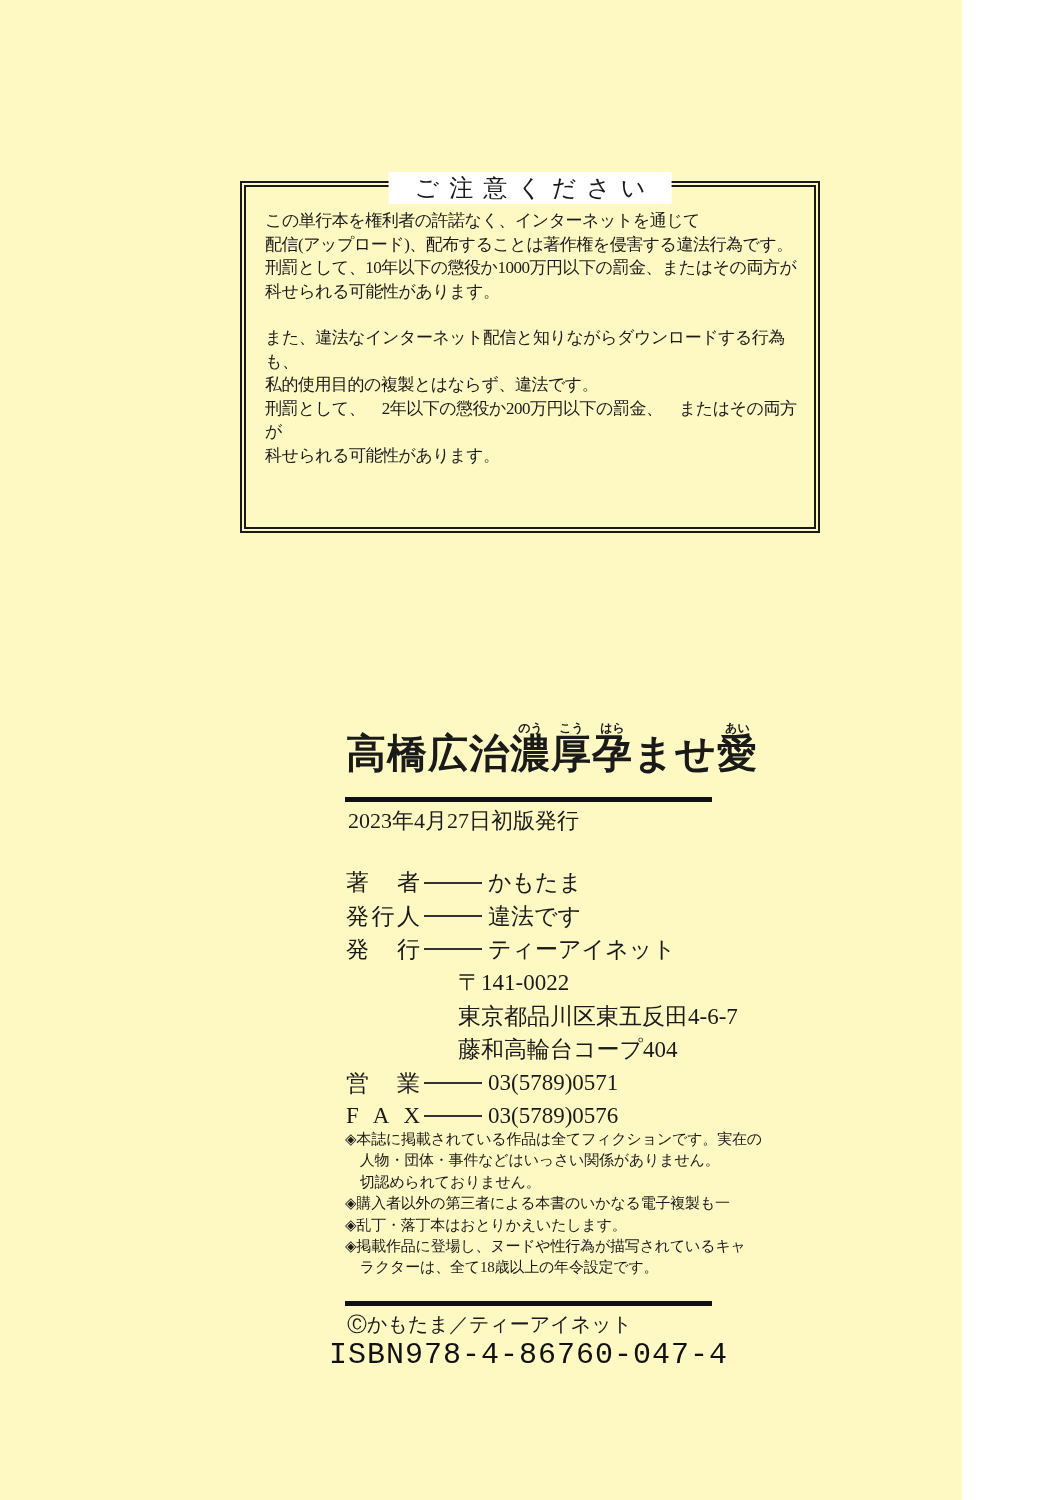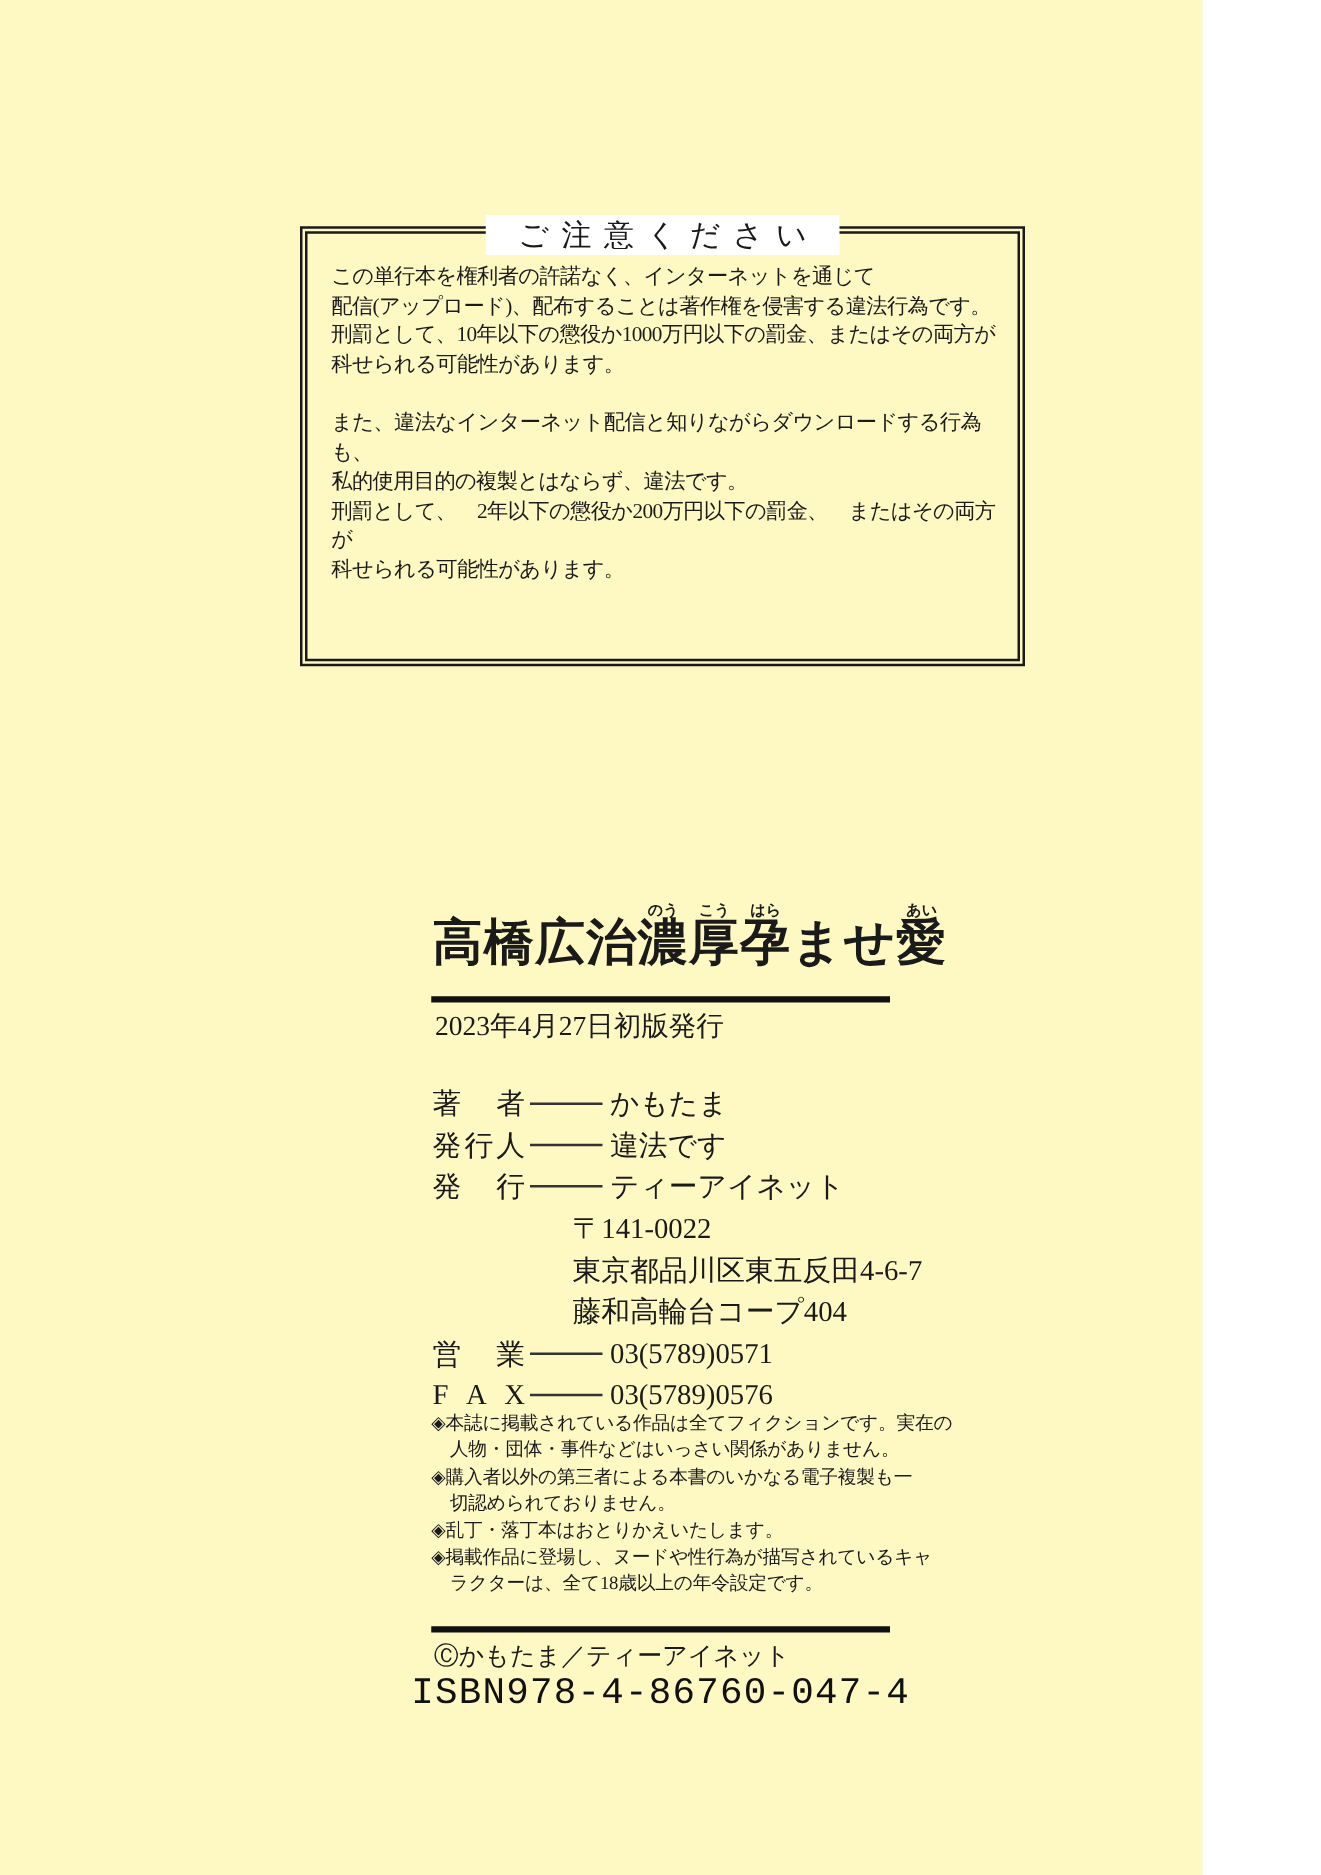--- a/index.html
+++ b/index.html
@@ -197,22 +197,22 @@
     <div class="pub-row">
       <span class="pub-label">F A X</span>
       <span class="pub-dash"></span>
       <span class="pub-value">03(5789)0576</span>
     </div>
   </div>
 
   <div class="notes">
     <div>◈本誌に掲載されている作品は全てフィクションです。実在の</div>
     <div>　人物・団体・事件などはいっさい関係がありません。</div>
+    <div>　切認められておりません。</div>
     <div>◈購入者以外の第三者による本書のいかなる電子複製も一</div>
-    <div>　切認められておりません。</div>
     <div>◈乱丁・落丁本はおとりかえいたします。</div>
     <div>◈掲載作品に登場し、ヌードや性行為が描写されているキャ</div>
     <div>　ラクターは、全て18歳以上の年令設定です。</div>
   </div>
 
   <div class="rule rule-bottom"></div>
 
   <div class="copyright">Ⓒかもたま／ティーアイネット</div>
 
   <div class="isbn">ISBN978-4-86760-047-4</div>

